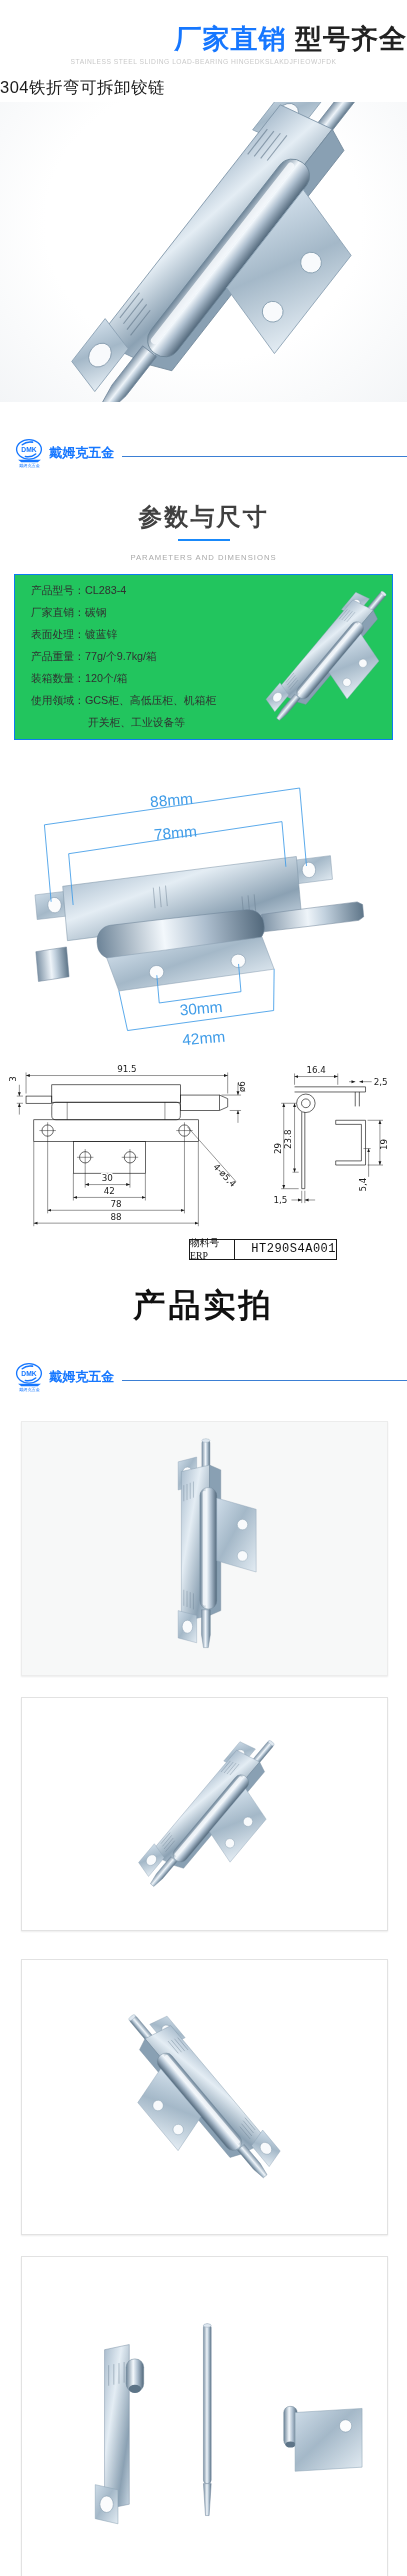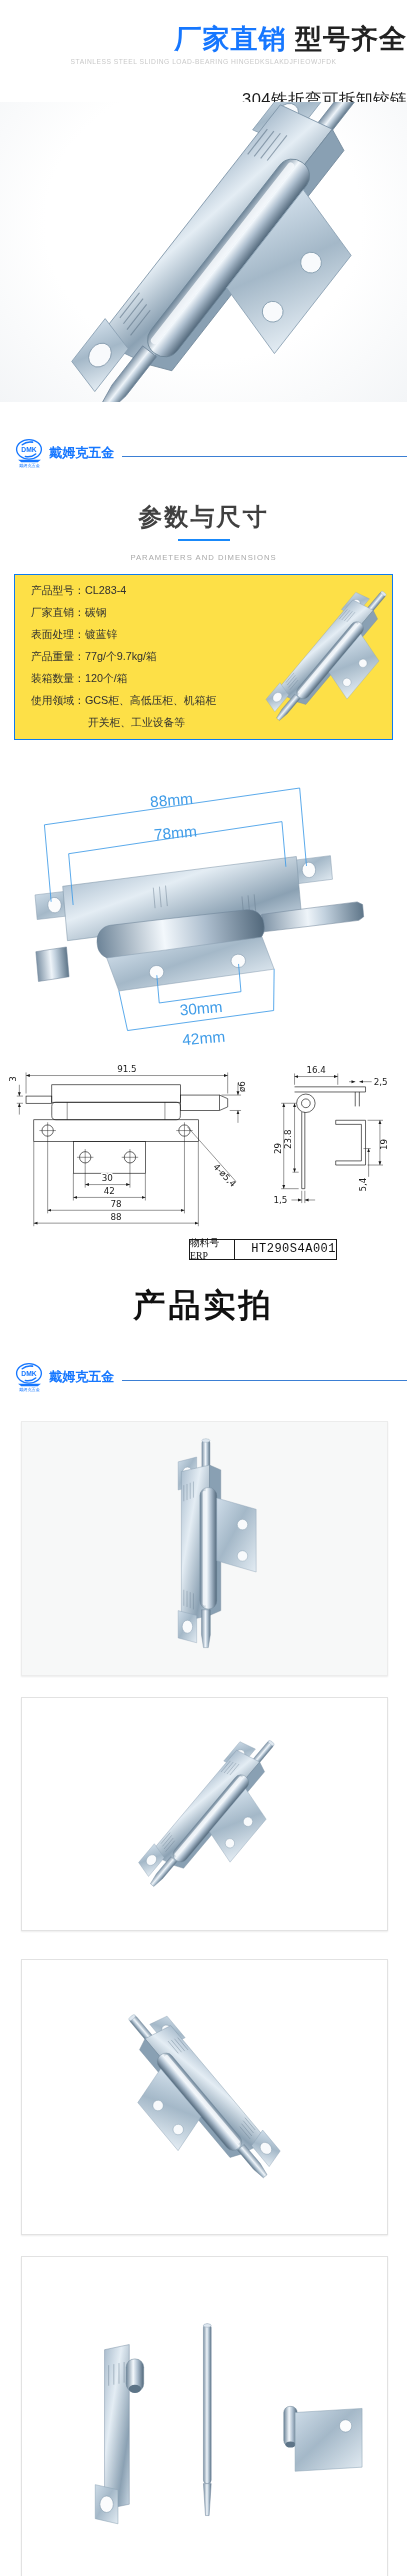--- a/index.html
+++ b/index.html
@@ -6,42 +6,42 @@
   body{font-family:"Liberation Sans","DejaVu Sans",sans-serif;}
   #page{position:relative;width:407px;height:2608px;margin:0 auto;background:#fff;overflow:hidden;}
 
   
   .main-title{position:absolute;top:20.6px;left:0;width:407px;text-align:right;
     font-size:27px;font-weight:700;letter-spacing:1px;}
   .main-title .t-blue{color:#1677ff;}
   .main-title .t-dark{color:#222;}
   .sub-en{position:absolute;top:58px;left:0;width:407px;text-align:center;
     font-size:6.7px;color:#c9c9c9;letter-spacing:0.5px;}
-  .prod-title{position:absolute;top:77px;left:0;width:407px;text-align:right;
-    font-size:16.5px;color:#1b1b1b;font-weight:500;letter-spacing:0.5px;margin-top:12px;}
+  .prod-title{position:absolute;top:77px;left:0;width:407px;text-align:left;
+    font-size:16.5px;color:#1b1b1b;font-weight:500;letter-spacing:0.5px;}
 
   
   .hero{position:absolute;top:102px;left:0;width:407px;height:300px;overflow:hidden;
     background:radial-gradient(ellipse at 50% 40%, #ffffff 55%, #f3f5f7 100%);}
 
   
   .brand-row{position:absolute;left:15px;width:393px;height:32px;display:flex;align-items:center;}
   .brand-row .brand-name{font-size:13px;font-weight:700;color:#1677ff;margin-left:5.2px;white-space:nowrap;}
   .brand-row .brand-line{flex:1;height:1px;background:#3b7fd4;margin-left:8.2px;margin-top:7.2px;}
   .logo-svg{width:29px;height:31px;}
 
   
   .sec-head{position:absolute;top:501px;left:0;width:407px;text-align:center;}
   .sec-head .sec-title{font-size:24px;font-weight:700;color:#404040;letter-spacing:2.1px;}
   .sec-head .sec-underline{width:52px;height:2.1px;background:#1989fa;margin:6.2px auto 4.1px auto;}
   .sec-head .sec-sub{font-size:7.7px;color:#a9a9a9;letter-spacing:1px;margin-top:12px;}
 
   
   .spec-box{position:absolute;top:574px;left:14.4px;width:379px;height:166px;
-    border:1px solid #0d7bf2;box-sizing:border-box;overflow:hidden;background:#fde047;}
+    border:1px solid #0d7bf2;box-sizing:border-box;overflow:hidden;background:#22c55e;}
   .spec-rows{position:absolute;top:4.1px;left:15.5px;z-index:2;}
   .spec-row{height:22px;line-height:22px;font-size:10.8px;color:#303030;white-space:nowrap;}
   .spec-row .indent{display:inline-block;width:57px;}
   .spec-photo{position:absolute;top:-5.2px;right:-31px;width:216px;height:175px;z-index:1;}
 
   
   .dim-photo{position:absolute;top:746px;left:0;width:407px;height:309px;overflow:hidden;background:#fff;}
 
   
   .tech{position:absolute;top:1057px;left:0;width:407px;height:179px;}

